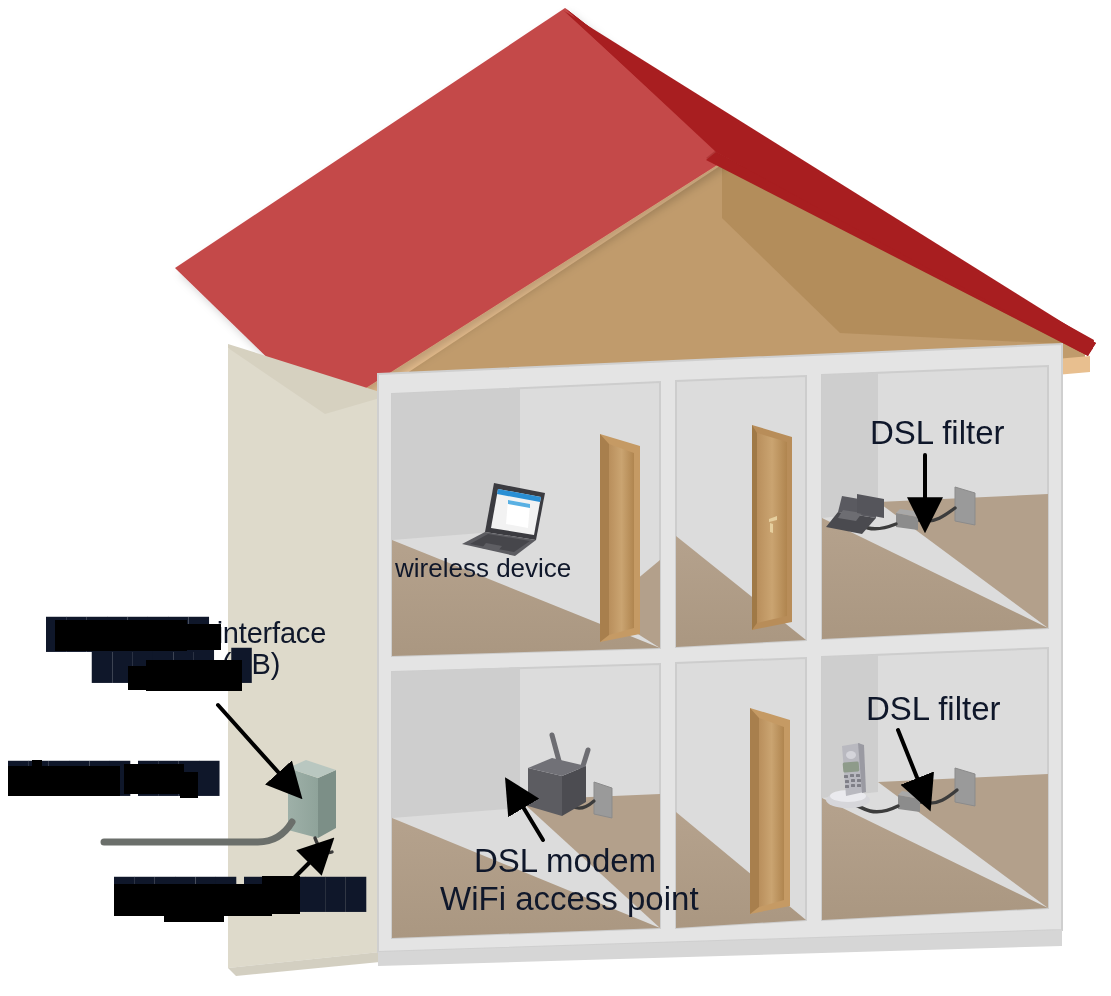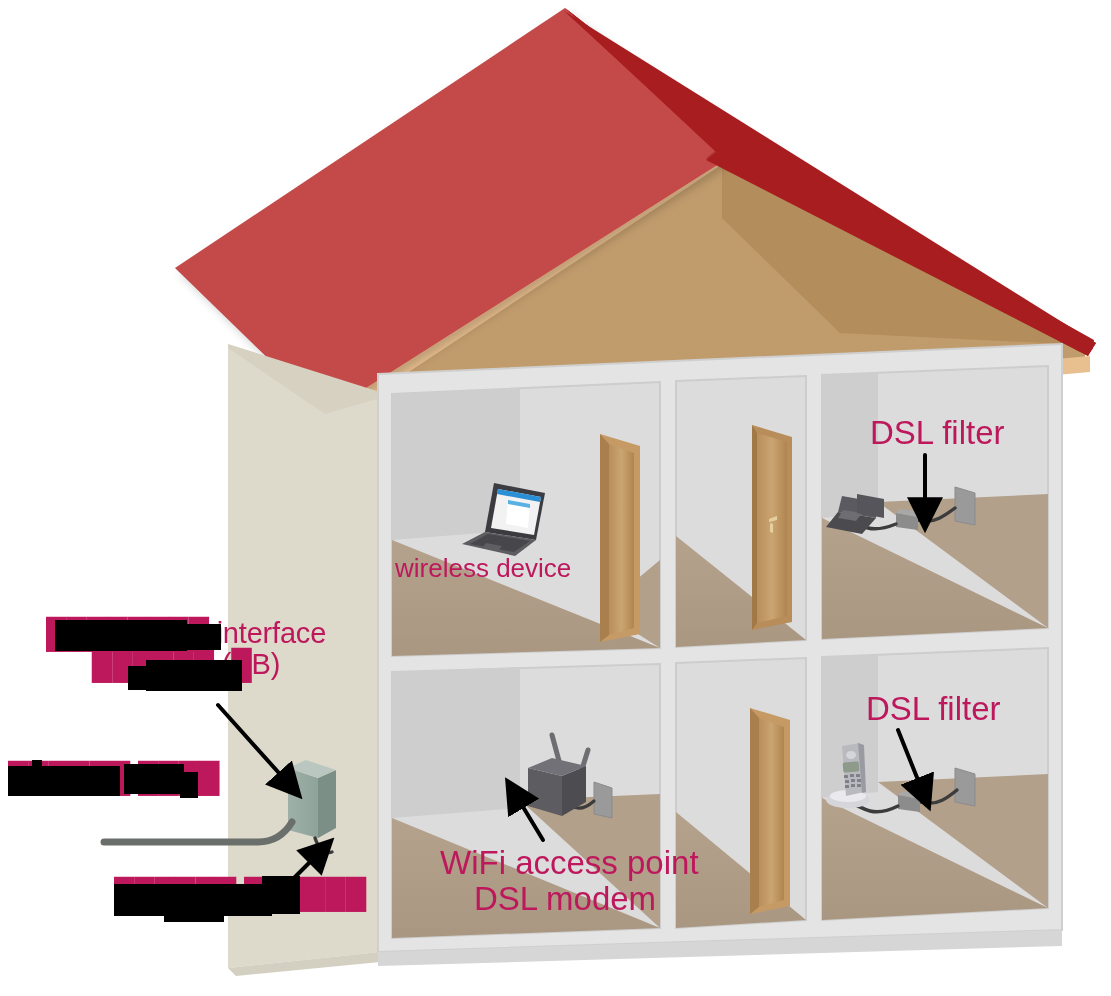--- a/index.html
+++ b/index.html
@@ -1,20 +1,20 @@
 <!DOCTYPE html>
 <html><head>
 <meta charset="utf-8">
 <style>
   html,body{margin:0;padding:0;background:#ffffff;}
   body{width:1111px;height:996px;position:relative;overflow:hidden;
        font-family:"Liberation Sans","DejaVu Sans",sans-serif;}
   #stage{position:absolute;left:0;top:0;width:1111px;height:996px;}
   svg#scene{position:absolute;left:0;top:0;width:1111px;height:996px;display:block;}
-  .lbl{position:absolute;color:#be185d;font-family:"Liberation Sans","DejaVu Sans",sans-serif;
+  .lbl{position:absolute;color:#0f172a;font-family:"Liberation Sans","DejaVu Sans",sans-serif;
        font-weight:400;line-height:1.08;white-space:nowrap;}
   .lbl.c{text-align:center;}
   .redact{position:absolute;background:#000;}
 </style>
 </head>
 <body>
 
 <div id="stage">
 
   <svg id="scene" viewBox="0 0 1111 996">
@@ -216,22 +216,22 @@
 
   <div class="lbl" style="left:114px;top:878px;font-size:29px;">
     <div style="letter-spacing:-0.2px;">██████ ██████</div>
   </div>
 
   <div class="lbl" style="left:395px;top:554px;font-size:26px;">wireless device</div>
 
   <div class="lbl" style="left:870px;top:415px;font-size:33px;">DSL filter</div>
 
   <div class="lbl c" style="left:440px;top:843px;width:250px;font-size:33px;">
+    <div>DSL modem</div>
     <div style="margin-top:2px;">WiFi access point</div>
-    <div>DSL modem</div>
   </div>
 
   <div class="lbl" style="left:866px;top:691px;font-size:33px;">DSL filter</div>
 
 
   <div class="redact" style="left:55px;top:620px;width:132px;height:31px;"></div>
   <div class="redact" style="left:176px;top:624px;width:45px;height:26px;"></div>
   <div class="redact" style="left:146px;top:660px;width:96px;height:31px;"></div>
   <div class="redact" style="left:128px;top:666px;width:24px;height:24px;"></div>
 

